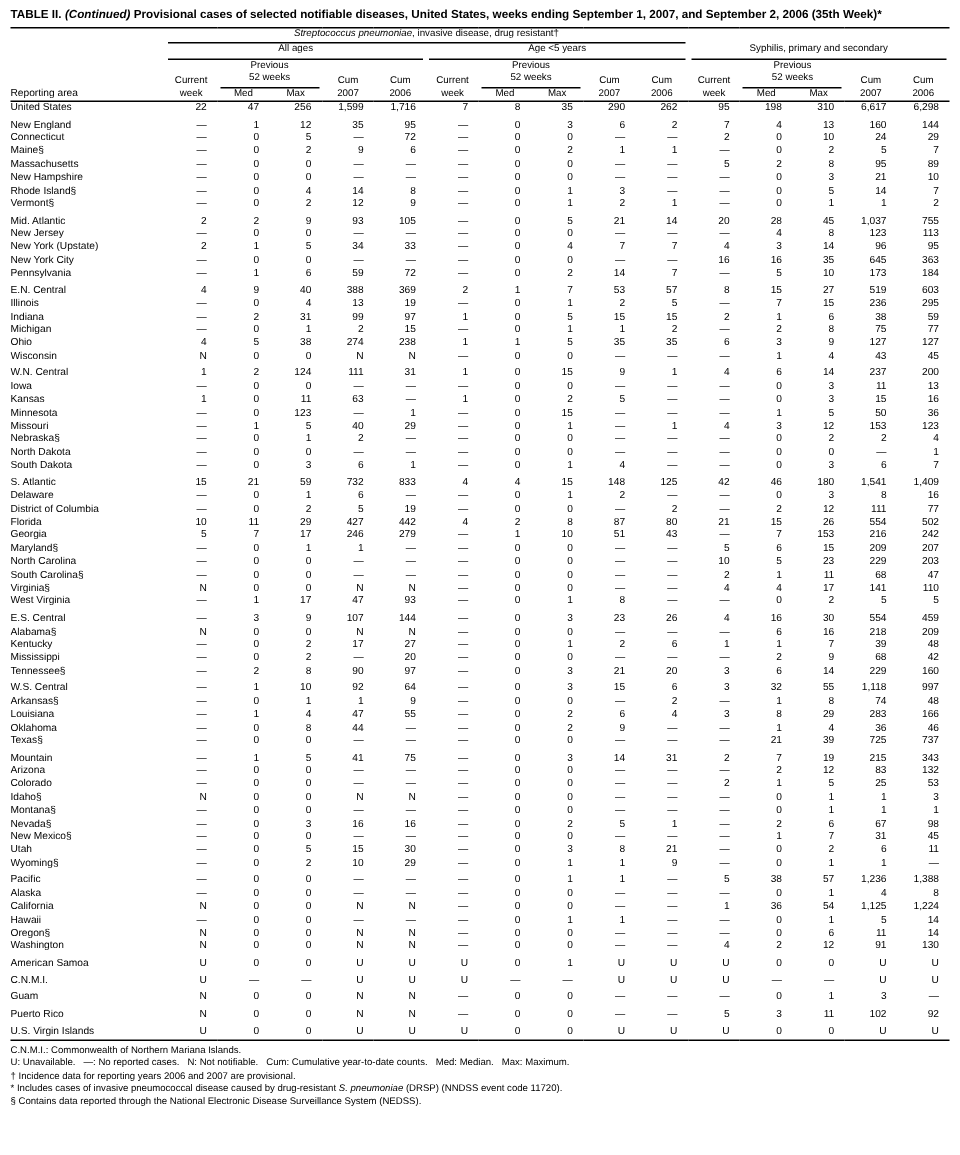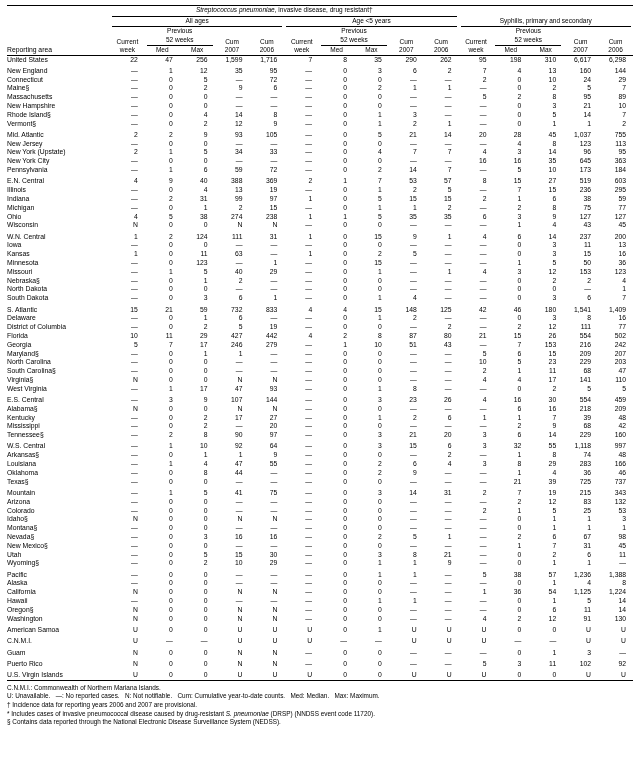--- a/index.html
+++ b/index.html
@@ -21,20 +21,25 @@
   td.area{text-align:left;}
   td.val{text-align:right;padding-right:7px;}
   tr.spacer td{height:2.5px;line-height:2.5px;font-size:1px;}
   .footnotes{font-size:6.4px;line-height:8.6px;margin-top:3px;}
 </style>
 </head>
 <body>
 
 <div class="page">
 
+  <div class="title">
+    <span>TABLE II.</span>
+    <span class="it">(Continued)</span>
+    <span>Provisional cases of selected notifiable diseases, United States, weeks ending September 1, 2007, and September 2, 2006 (35th Week)*</span>
+  </div>
 
   <table>
     <colgroup>
       <col style="width:103px">
       <col span="15">
     </colgroup>
     <thead>
       <tr>
         <th class="area-h" rowspan="5"><span>Reporting area</span></th>
         <th colspan="10">

